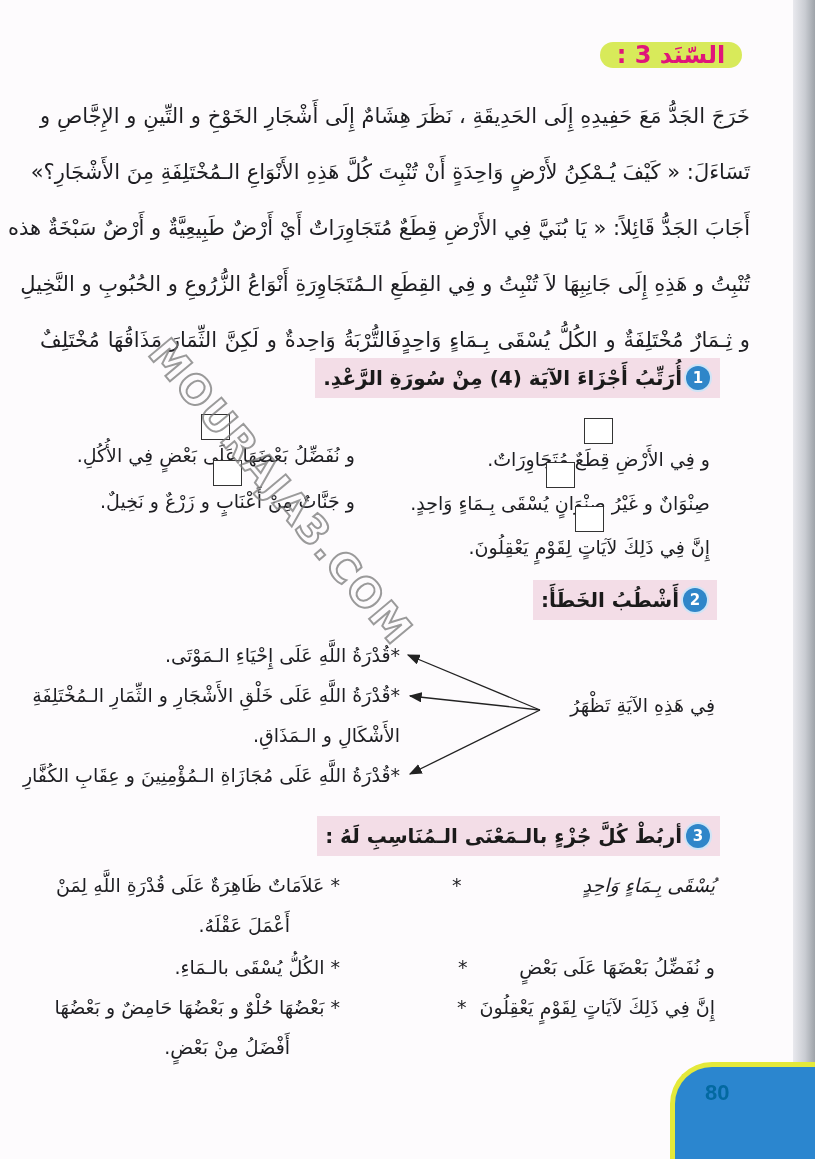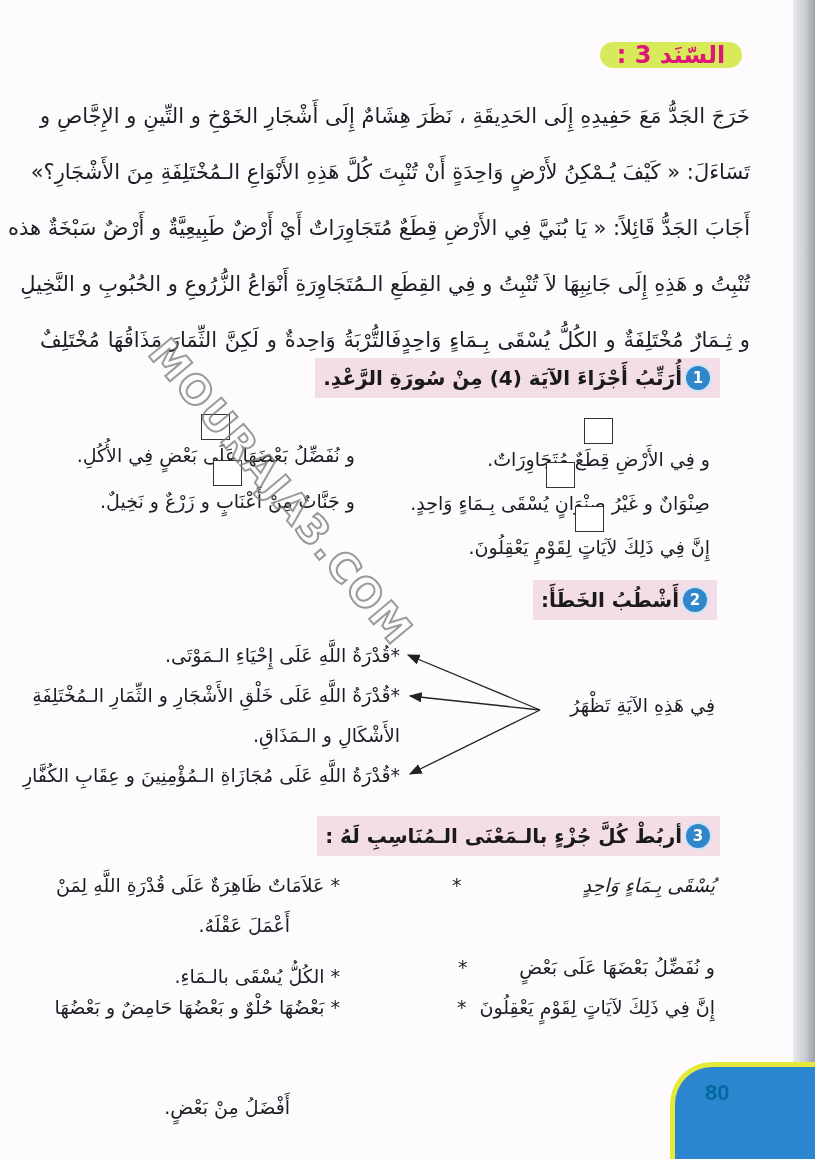--- a/index.html
+++ b/index.html
@@ -139,20 +139,20 @@
 
 <div class="match" style="top:874px; right:100px;font-style:italic;">يُسْقَى بِـمَاءٍ وَاحِدٍ</div>
 <div class="match" style="top:874px; left:452px;">*</div>
 <div class="match" style="top:956px; right:100px;">و نُفَضِّلُ بَعْضَهَا عَلَى بَعْضٍ</div>
 <div class="match" style="top:956px; left:458px;">*</div>
 <div class="match" style="top:996px; right:100px;">إِنَّ فِي ذَلِكَ لآيَاتٍ لِقَوْمٍ يَعْقِلُونَ</div>
 <div class="match" style="top:996px; left:457px;">*</div>
 
 <div class="match" style="top:874px; right:475px;">* عَلاَمَاتٌ ظَاهِرَةٌ عَلَى قُدْرَةِ اللَّهِ لِمَنْ</div>
 <div class="match" style="top:914px; right:525px;">أَعْمَلَ عَقْلَهُ.</div>
-<div class="match" style="top:956px; right:475px;margin-top:9px;">* الكُلُّ يُسْقَى بالـمَاءِ.</div>
+<div class="match" style="top:956px; right:475px;">* الكُلُّ يُسْقَى بالـمَاءِ.</div>
 <div class="match" style="top:996px; right:475px;">* بَعْضُهَا حُلْوٌ و بَعْضُهَا حَامِضٌ و بَعْضُهَا</div>
-<div class="match" style="top:1096px; right:525px;">أَفْضَلُ مِنْ بَعْضٍ.</div>
+<div class="match" style="top:1036px; right:525px;">أَفْضَلُ مِنْ بَعْضٍ.</div>
 
 <div class="watermark">MOURAJA3.COM</div>
 
 <div class="page-num-tab"></div>
 <div class="page-num">80</div>
 
 </body></html>

